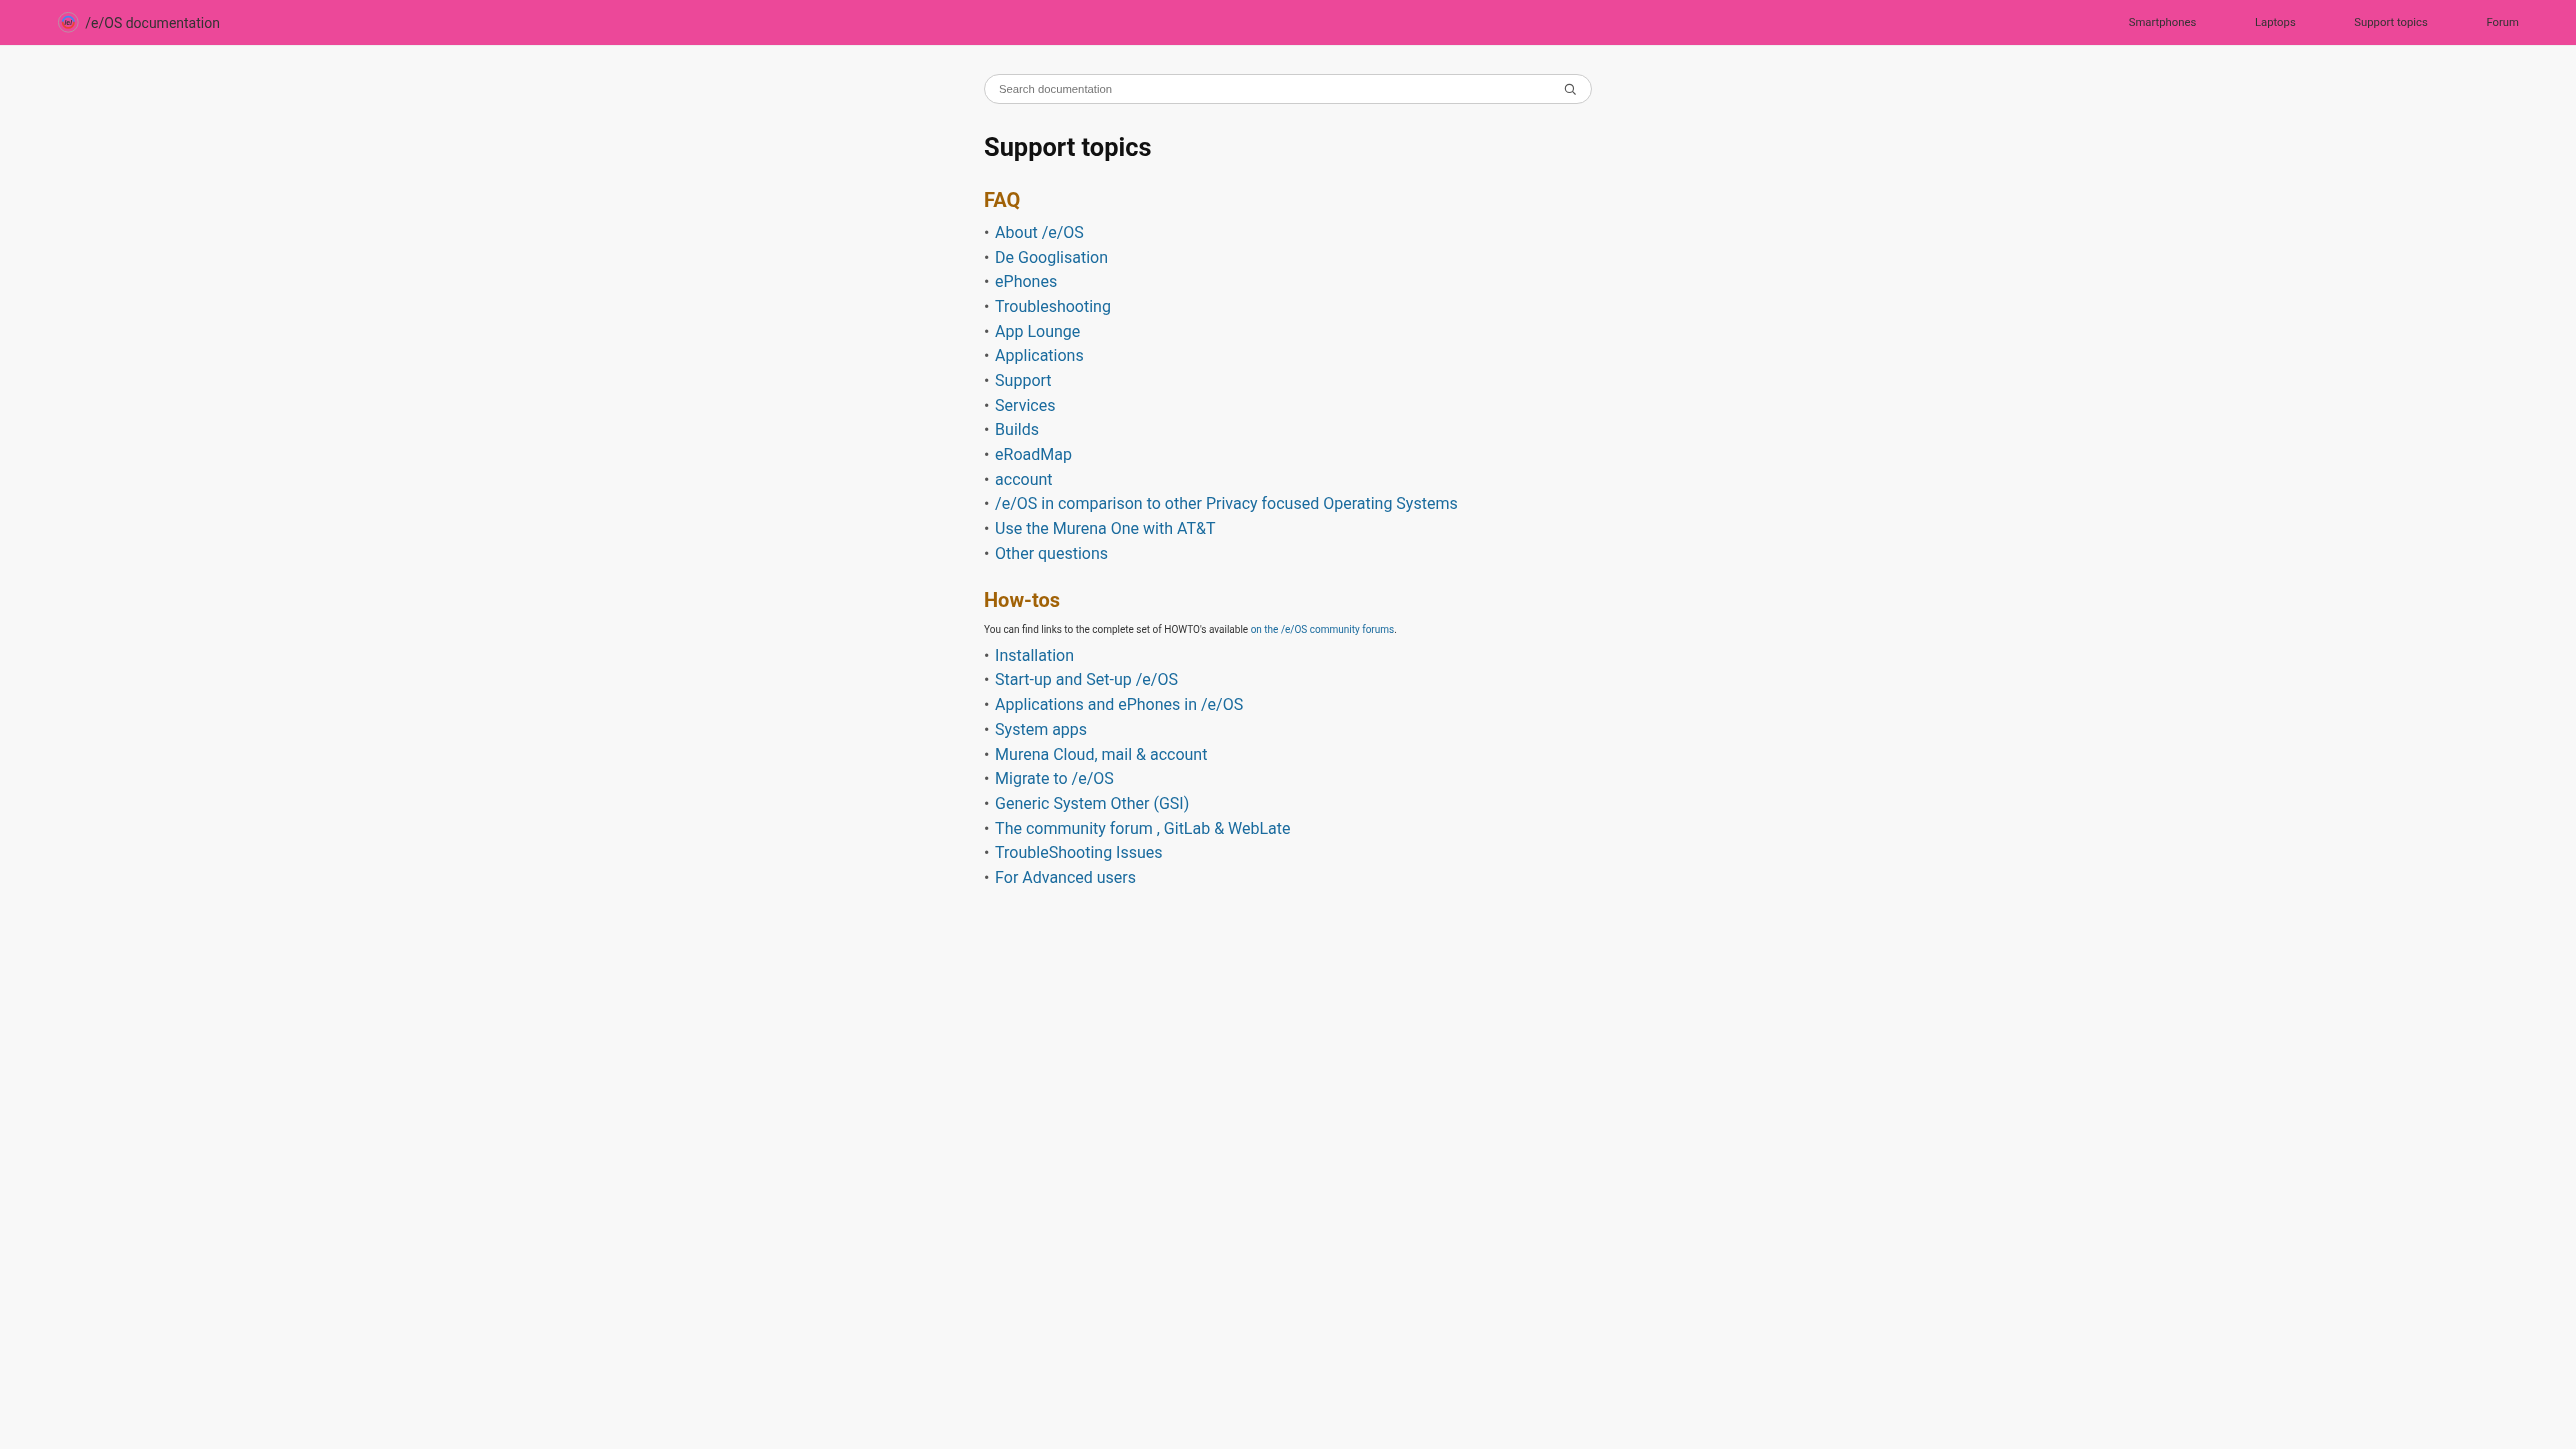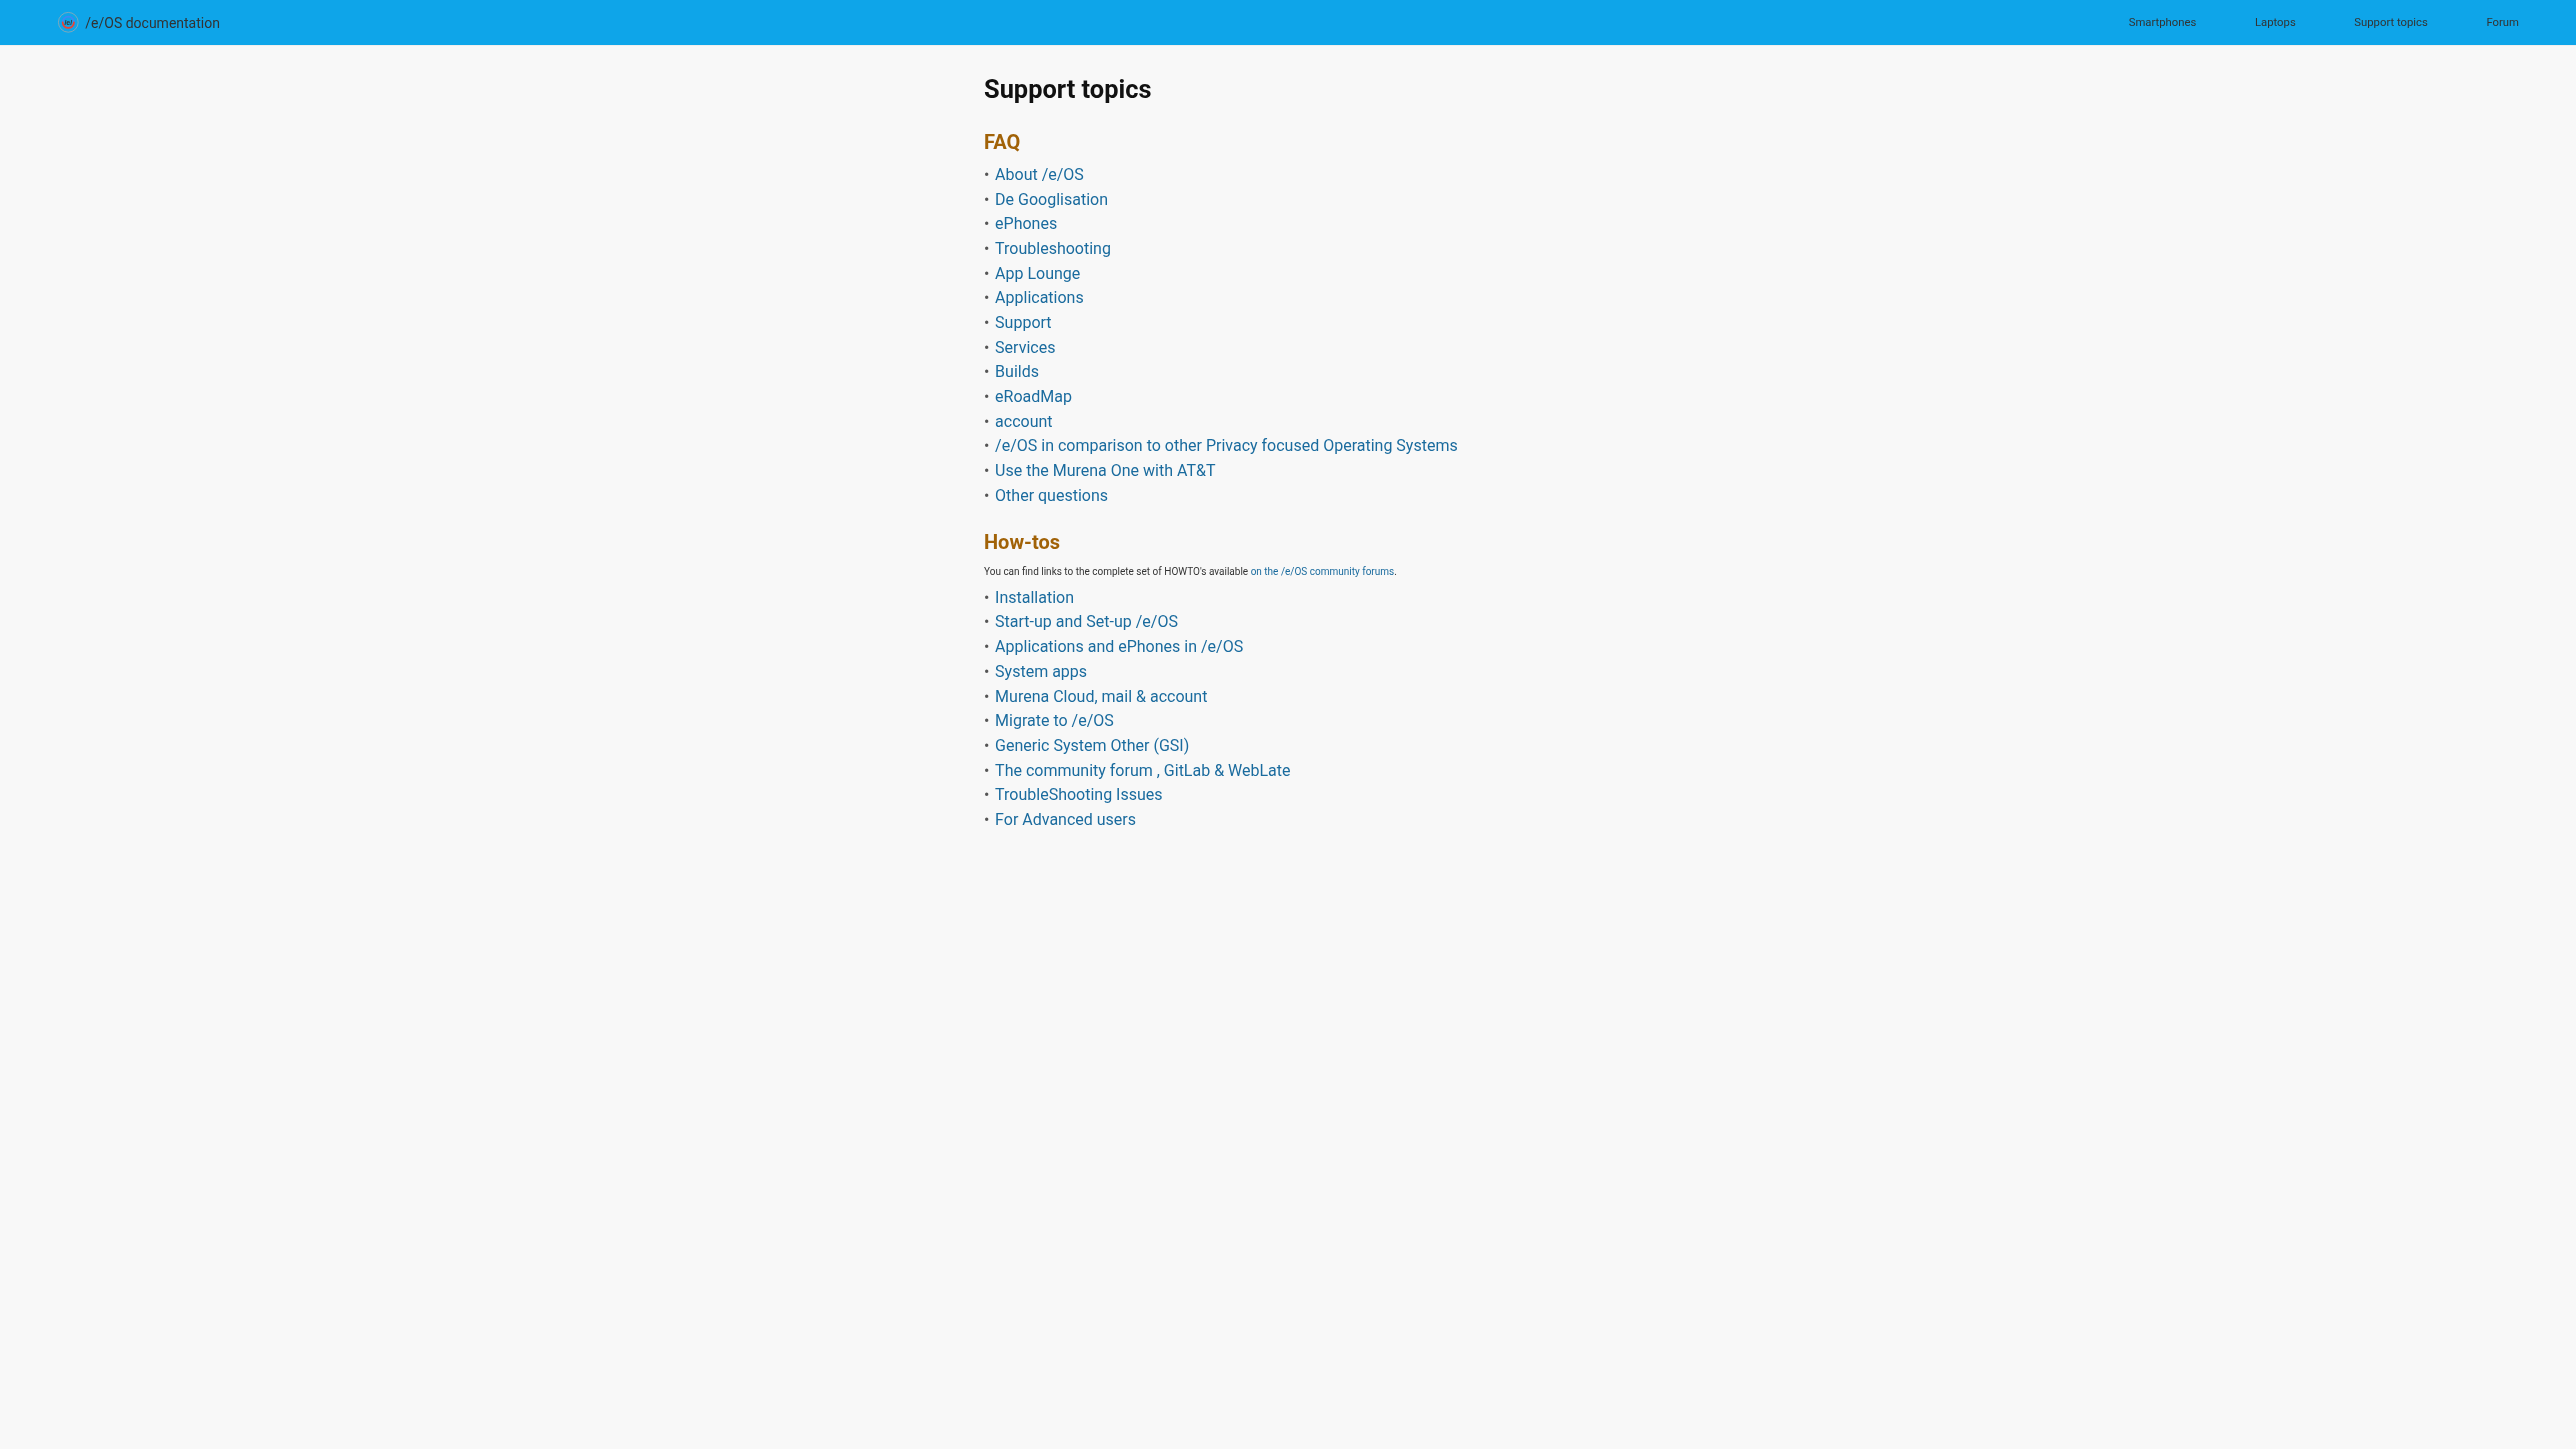--- a/index.html
+++ b/index.html
@@ -13,21 +13,21 @@
       background: #f8f8f8;
       color: #222;
       font-size: 11.3px;
     }
 
     header {
       display: flex;
       align-items: center;
       justify-content: space-between;
       padding: 11.3px 57px;
-      background: #0ea5e9;
+      background: #ec4899;
       border-bottom: 0.7px solid #eee;
     }
 
     .logo-area {
       display: flex;
       align-items: center;
       gap: 5.7px;
       text-decoration: none;
       color: #222;
     }
@@ -165,20 +165,29 @@
   <nav>
     <a href="#">Smartphones</a>
     <a href="#">Laptops</a>
     <a href="#">Support topics</a>
     <a href="#">Forum</a>
   </nav>
 </header>
 
 <div class="main-content">
 
+  <div class="search-container">
+    <input type="text" class="search-input" placeholder="Search documentation" style="">
+    <button class="search-icon-btn">
+      <svg width="14" height="14" viewBox="0 0 24 24" fill="none" stroke="#555" stroke-width="2" stroke-linecap="round" stroke-linejoin="round">
+        <circle cx="11" cy="11" r="7"></circle>
+        <line x1="21" y1="21" x2="16.65" y2="16.65"></line>
+      </svg>
+    </button>
+  </div>
 
   <h1 class="page-title">Support topics</h1>
 
   <div class="faq-section">
     <h2 class="section-title">FAQ</h2>
     <ul class="link-list">
       <li>
           <a href="#">About /e/OS</a>
         </li>
       <li>

